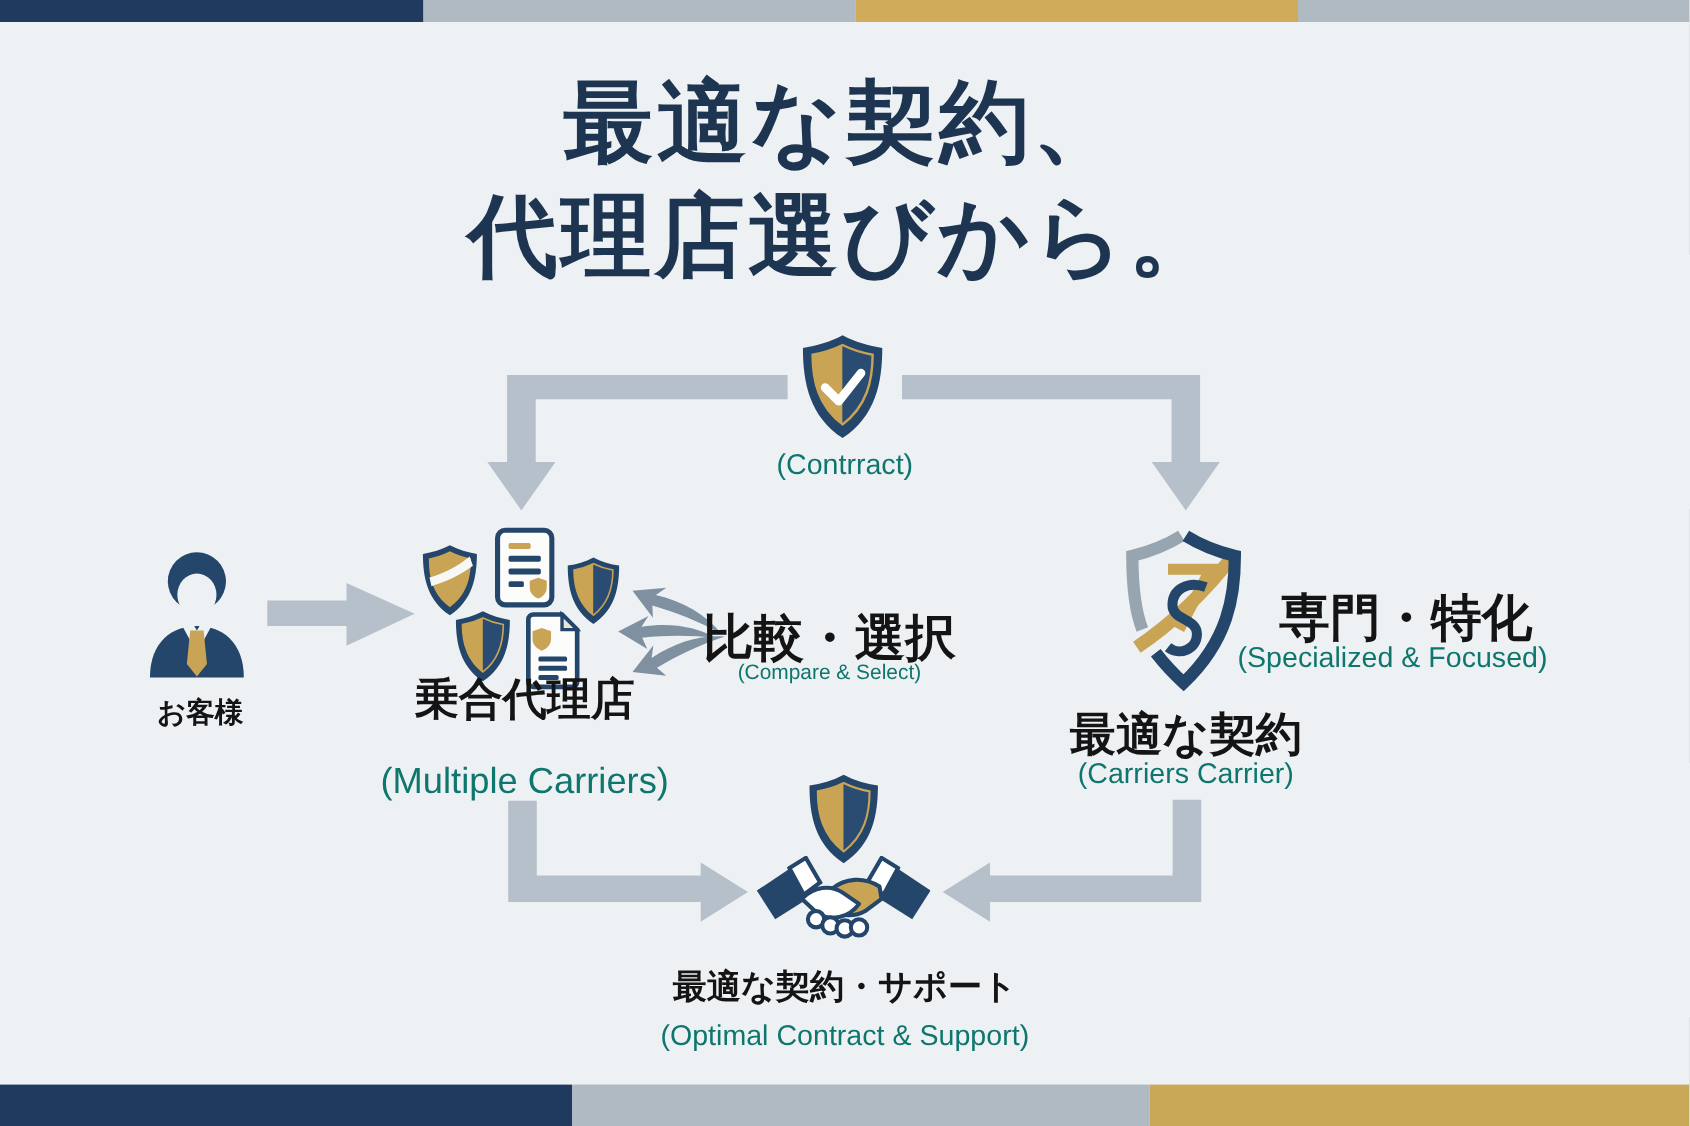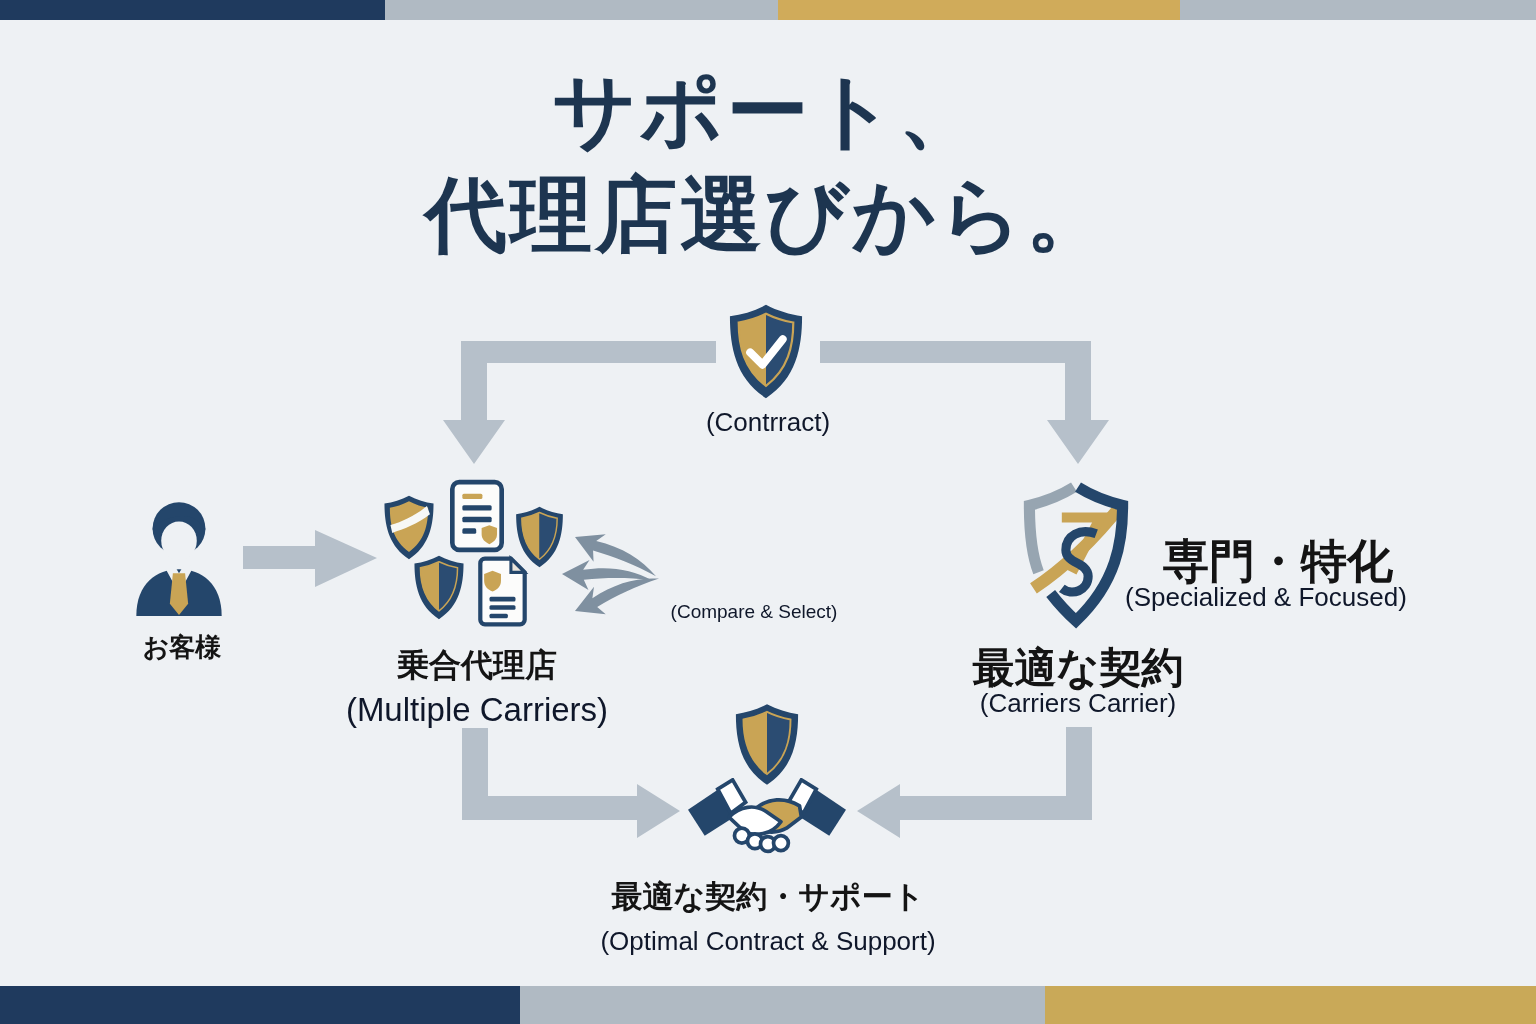--- a/index.html
+++ b/index.html
@@ -13,21 +13,21 @@
   .bar div{height:100%;}
   
   .title{
     left:0;top:60px;width:1536px;text-align:center;
     font-family:"Liberation Serif","DejaVu Serif",serif;
     font-weight:600;color:#1d3550;font-size:82px;line-height:104px;
     letter-spacing:3px;
   }
   
   .ja{font-weight:bold;color:#141414;text-align:center;}
-  .en{font-weight:normal;color:#0f172a;text-align:center;}
+  .en{font-weight:normal;color:#0f766e;text-align:center;}
   .left-align{text-align:left;}
   svg{display:block;}
 </style>
 </head>
 <body>
 
 <div id="canvas">
 
   <svg width="0" height="0" style="position:absolute" aria-hidden="true">
     <defs>
@@ -97,21 +97,21 @@
     <div style="width:356px;background:#b0bac3;"></div>
   </div>
 
   <div class="bar" style="top:986px;height:38px;">
     <div style="width:520px;background:#1f3a5e;"></div>
     <div style="width:525px;background:#b0bac3;"></div>
     <div style="width:491px;background:#c9a958;"></div>
   </div>
 
   <div class="abs title">
-    <div>サポート、</div>
+    <div>最適な契約、</div>
     <div>代理店選びから。</div>
   </div>
 
   <svg class="abs" style="left:0;top:0;" width="1536" height="1024">
     <path d="M461,341 H716 V363 H487 V420 H505 L474,464 L443,420 H461 Z" fill="#b6c0ca"></path>
     <path d="M820,341 H1091 V420 H1109 L1078,464 L1047,420 H1065 V363 H820 Z" fill="#b6c0ca"></path>
     <path d="M243,546 H315 V530 L377,558 L315,587 V569 H243 Z" fill="#b6c0ca"></path>
     <path d="M462,728 H488 V796 H637 V784 L680,811 L637,838 V820 H462 Z" fill="#b6c0ca"></path>
     <path d="M1066,727 H1092 V820 H900 V838 L857,811 L900,784 V796 H1066 Z" fill="#b6c0ca"></path>
     <g fill="#7f90a0">
@@ -140,23 +140,24 @@
     </svg>
   <svg class="abs" style="left:511px;top:505px;" width="57" height="64" viewBox="0 0 100 112">
       <use href="#sym-split-shield"></use>
     </svg>
   <svg class="abs" style="left:409px;top:554px;" width="60" height="67" viewBox="0 0 100 112">
       <use href="#sym-split-shield"></use>
     </svg>
   <svg class="abs" style="left:474px;top:554px;" width="57" height="75" viewBox="0 0 74 98">
       <use href="#sym-doc2"></use>
     </svg>
-  <div class="abs ja" style="left:327px;top:644px;width:300px;font-size:32px;">乗合代理店</div>
+  <div class="abs ja" style="left:327px;top:608px;width:300px;font-size:40px;">乗合代理店</div>
   <div class="abs en" style="left:327px;top:691px;width:300px;font-size:33px;">(Multiple Carriers)</div>
 
+  <div class="abs ja" style="left:604px;top:549px;width:300px;font-size:46px;">比較・選択</div>
   <div class="abs en" style="left:604px;top:601px;width:300px;font-size:19px;">(Compare &amp; Select)</div>
 
   <svg class="abs" style="left:1005px;top:477px;" width="142" height="157" viewBox="0 0 140 155">
       <use href="#sym-monogram"></use>
     </svg>
   <div class="abs ja left-align" style="left:1163px;top:531px;width:330px;font-size:46px;">専門・特化</div>
   <div class="abs en left-align" style="left:1125px;top:582px;width:340px;font-size:26px;">(Specialized &amp; Focused)</div>
   <div class="abs ja" style="left:928px;top:640px;width:300px;font-size:42px;">最適な契約</div>
   <div class="abs en" style="left:928px;top:688px;width:300px;font-size:26px;">(Carriers Carrier)</div>
 

